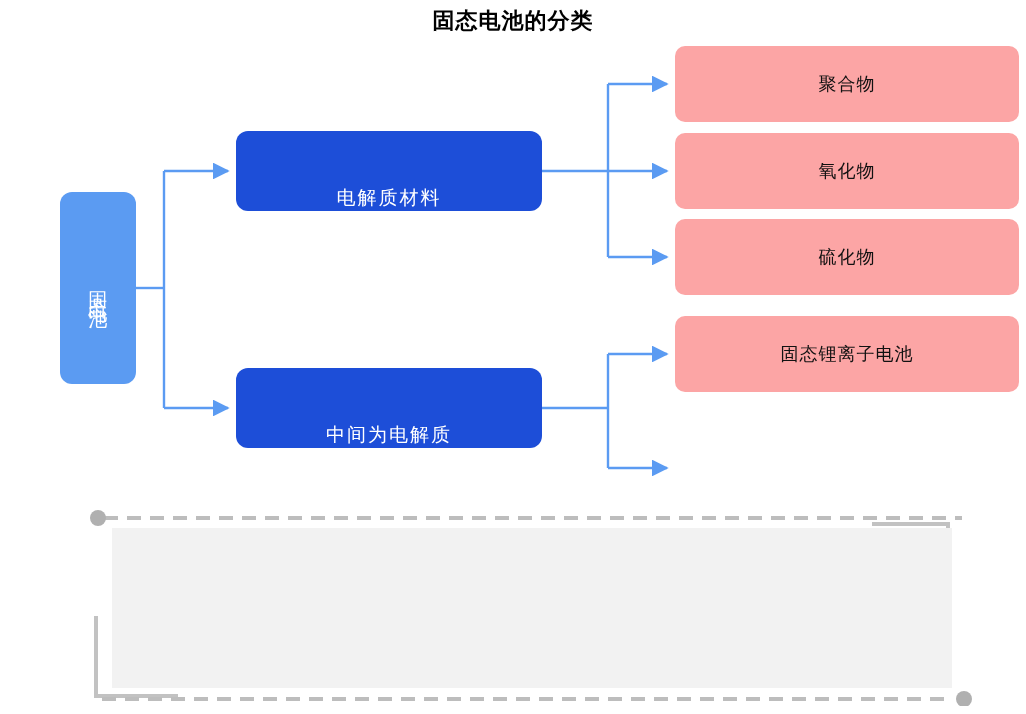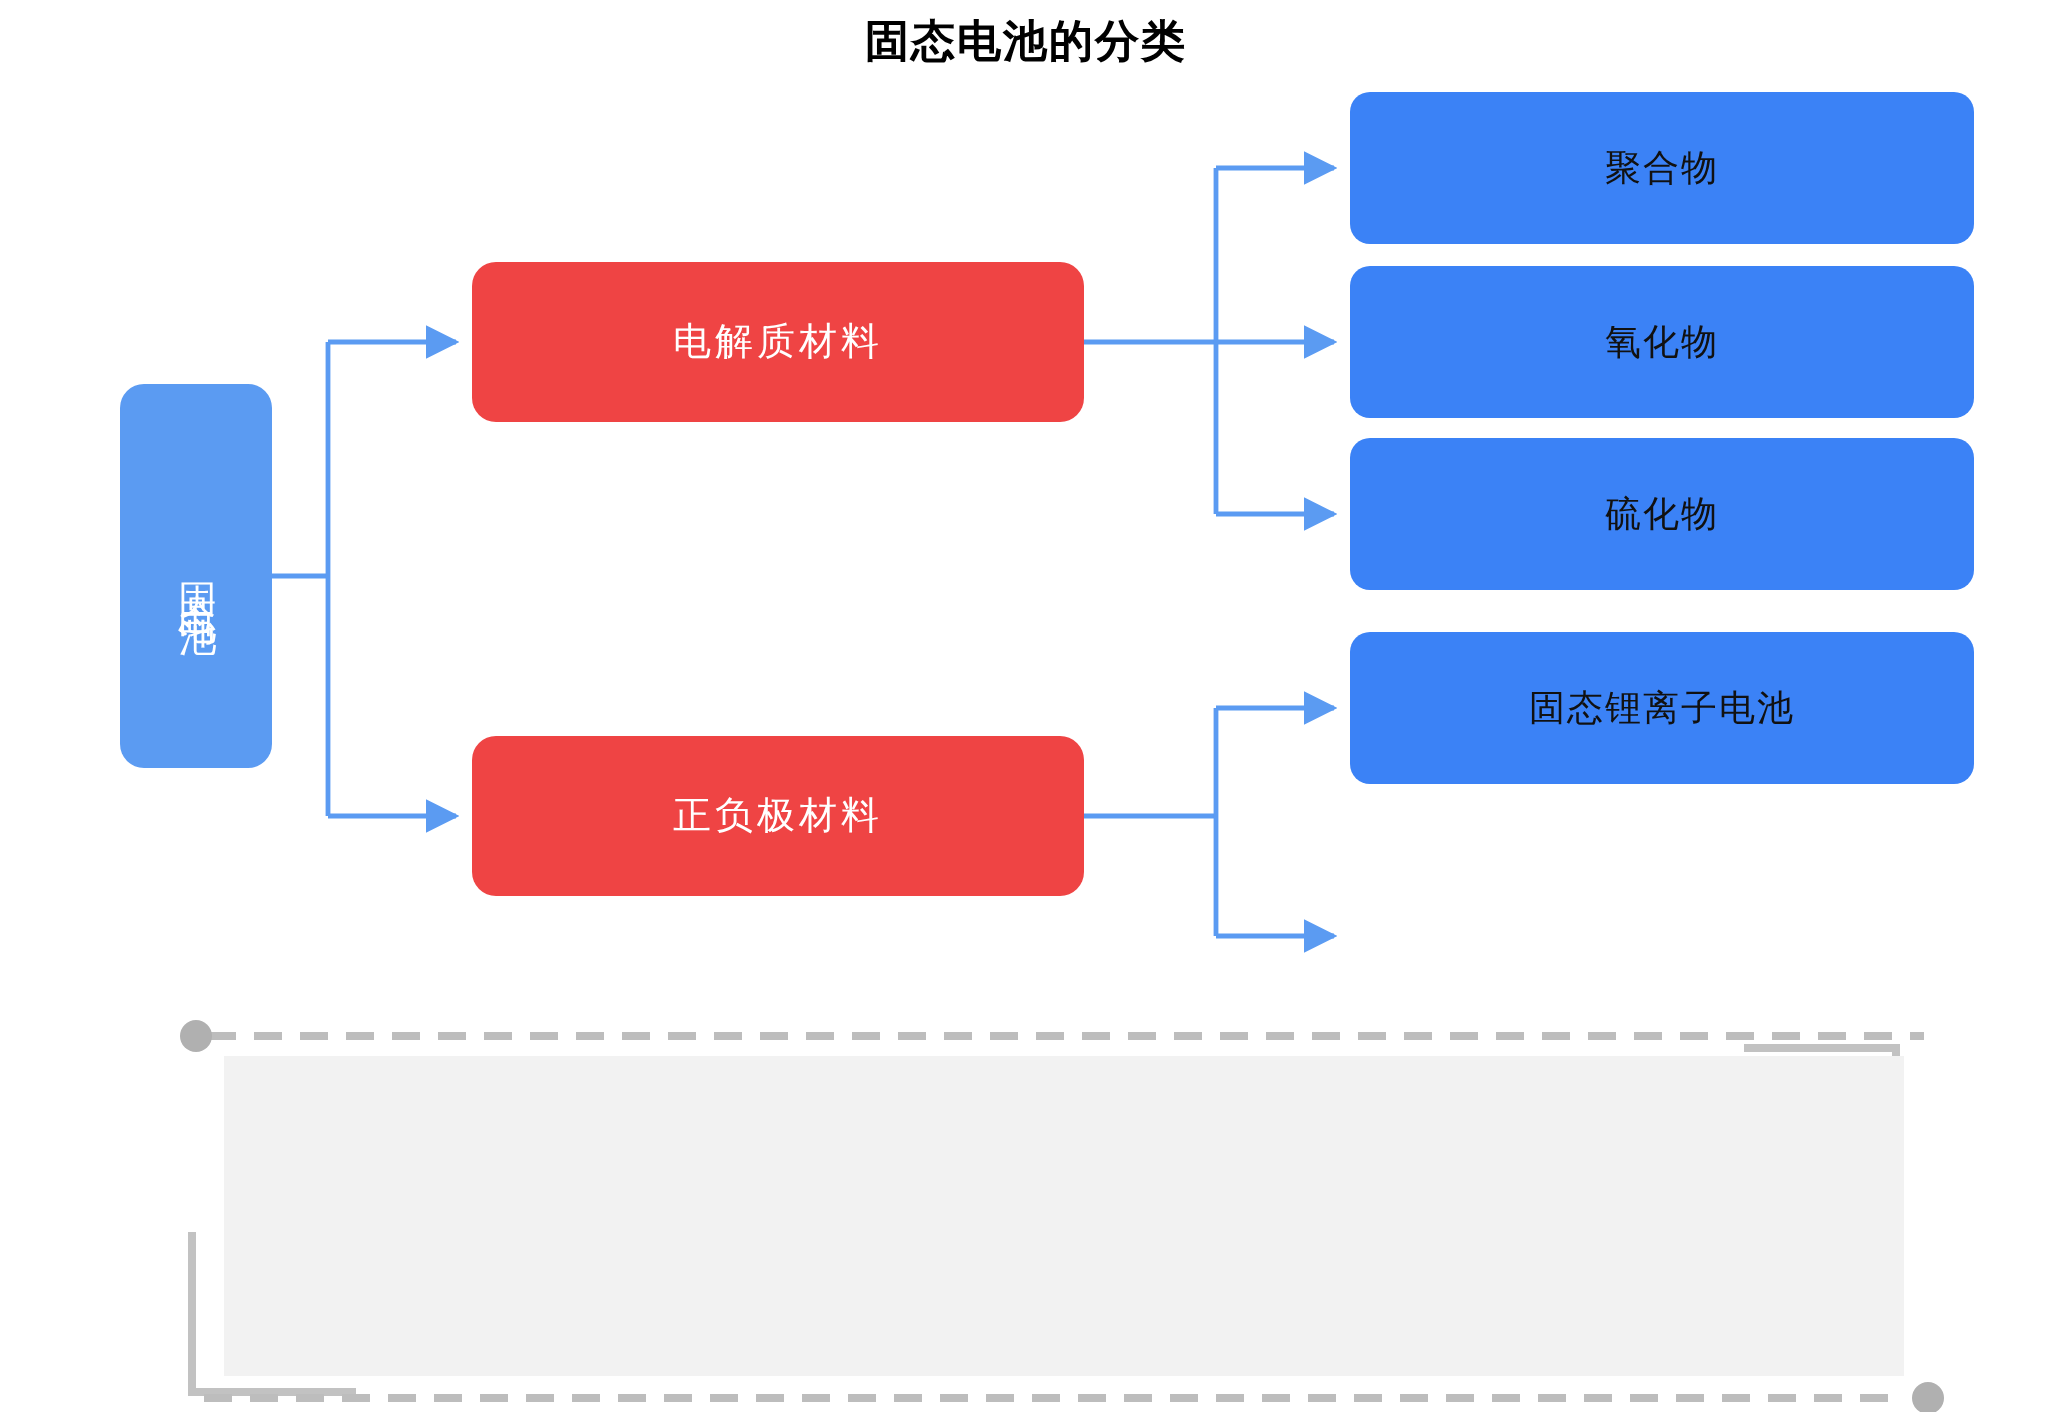--- a/index.html
+++ b/index.html
@@ -70,34 +70,35 @@
   .node-root .vtext {
     writing-mode: vertical-rl;
     text-orientation: upright;
     letter-spacing: 6px;
   }
 
   .node-level2 {
     left: 236px;
     width: 306px;
     height: 80px;
-    background: #ef4444;
+    background: #1d4ed8;
     border-radius: 12px;
     color: #ffffff;
     font-size: 19px;
     letter-spacing: 2px;
+    align-items: flex-end;
   }
   .node-l2-a { top: 131px; }
   .node-l2-b { top: 368px; }
 
   .node-leaf {
     left: 675px;
-    width: 312px;
+    width: 344px;
     height: 76px;
-    background: #3b82f6;
+    background: #fca5a5;
     border-radius: 10px;
     color: #111111;
     font-size: 18px;
     letter-spacing: 1px;
   }
   .leaf-0 { top: 46px; }
   .leaf-1 { top: 133px; }
   .leaf-2 { top: 219px; }
   .leaf-3 { top: 316px; }
   .leaf-4 { top: 430px; }
@@ -171,21 +172,21 @@
   </svg>
 
   <div class="node node-root">
     <span class="vtext">固态电池</span>
   </div>
 
   <div class="node node-level2 node-l2-a">
     <span>电解质材料</span>
   </div>
   <div class="node node-level2 node-l2-b">
-    <span>正负极材料</span>
+    <span>中间为电解质</span>
   </div>
 
   <div class="node node-leaf leaf-0">
     <span>聚合物</span>
   </div>
   <div class="node node-leaf leaf-1">
     <span>氧化物</span>
   </div>
   <div class="node node-leaf leaf-3">
     <span>固态锂离子电池</span>

